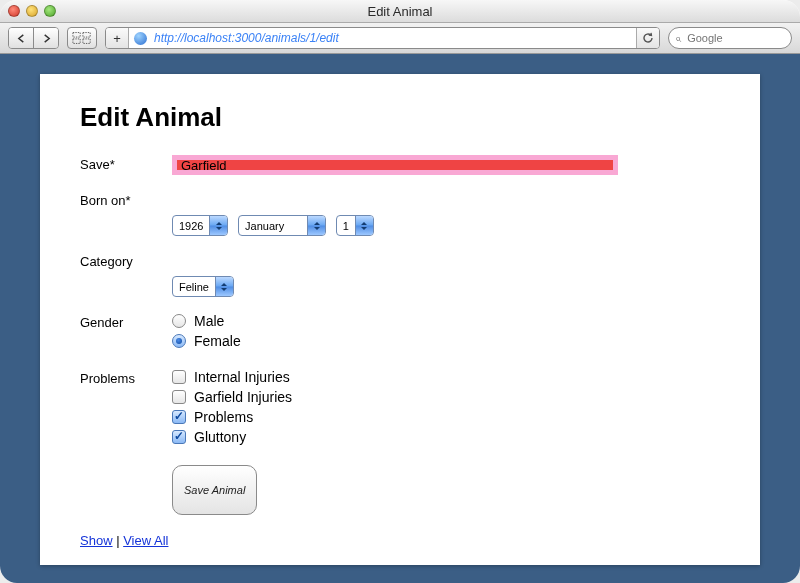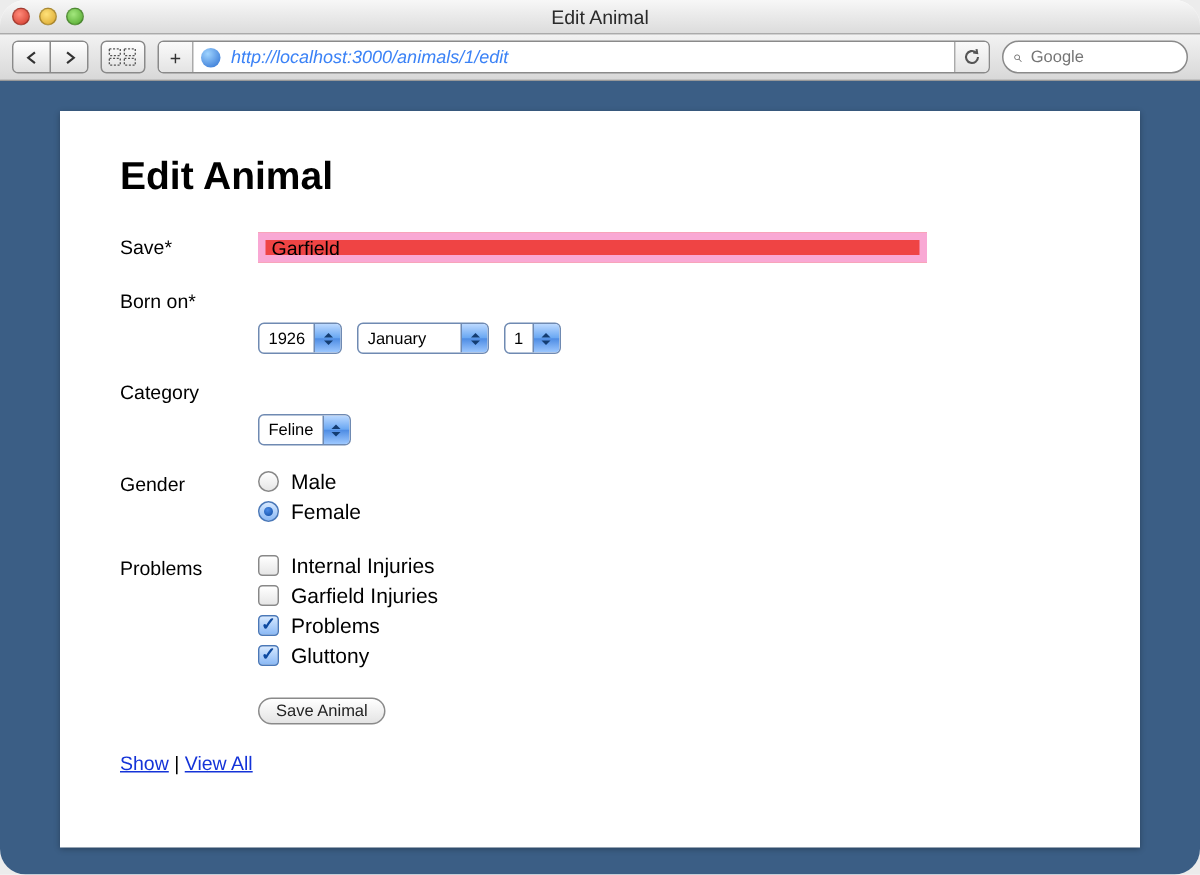--- a/index.html
+++ b/index.html
@@ -40,21 +40,21 @@
   .aqua-select .stepper:before,.aqua-select .stepper:after{content:"";width:0;height:0;border-left:3px solid transparent;border-right:3px solid transparent;}
   .aqua-select .stepper:before{border-bottom:3px solid #143d72;margin-bottom:2px;}
   .aqua-select .stepper:after{border-top:3px solid #143d72;}
   .radio-row,.check-row{display:flex;align-items:center;gap:8px;margin-bottom:4px;font-family:Verdana,Arial,sans-serif;font-size:14px;color:#000;}
   .radio{appearance:none;width:14px;height:14px;border:1px solid #888;border-radius:50%;background:linear-gradient(#fff,#e6e6e6);position:relative;margin:0;}
   .radio:checked{background:linear-gradient(#d7e9ff,#8bb9f5);border-color:#4a78b8;}
   .radio:checked:after{content:"";position:absolute;width:6px;height:6px;border-radius:50%;background:radial-gradient(circle at 40% 35%,#4a8be8,#0e4aa0);left:3px;top:3px;}
   .check{appearance:none;width:14px;height:14px;border:1px solid #888;border-radius:3px;background:linear-gradient(#fff,#e6e6e6);position:relative;margin:0;}
   .check:checked{background:linear-gradient(#d7e9ff,#8bb9f5);border-color:#4a78b8;}
   .check:checked:after{content:"✓";position:absolute;left:1px;top:-2px;font-size:12px;color:#0e4aa0;font-weight:bold;}
-  .submit{display:inline-block;border:1px solid #8a8a8a;border-radius:10px;padding:2px 11px;font-size:11px;background:linear-gradient(#ffffff,#e4e4e4);color:#222;cursor:default;}
+  .submit{display:inline-block;border:1px solid #8a8a8a;border-radius:10px;padding:18px 11px;font-size:11px;background:linear-gradient(#ffffff,#e4e4e4);color:#222;cursor:default;font-style:italic;}
   .links{margin-top:18px;font-family:Verdana,Arial,sans-serif;font-size:13px;}
   .links a{color:#1433d8;}
   .sep{color:#000;}
   .dashed-box{display:inline-flex;width:28px;height:20px;align-items:center;justify-content:center;}
   .dashed-box svg{width:20px;height:14px;}
 </style>
 </head>
 <body>
 
 <div class="browser">

